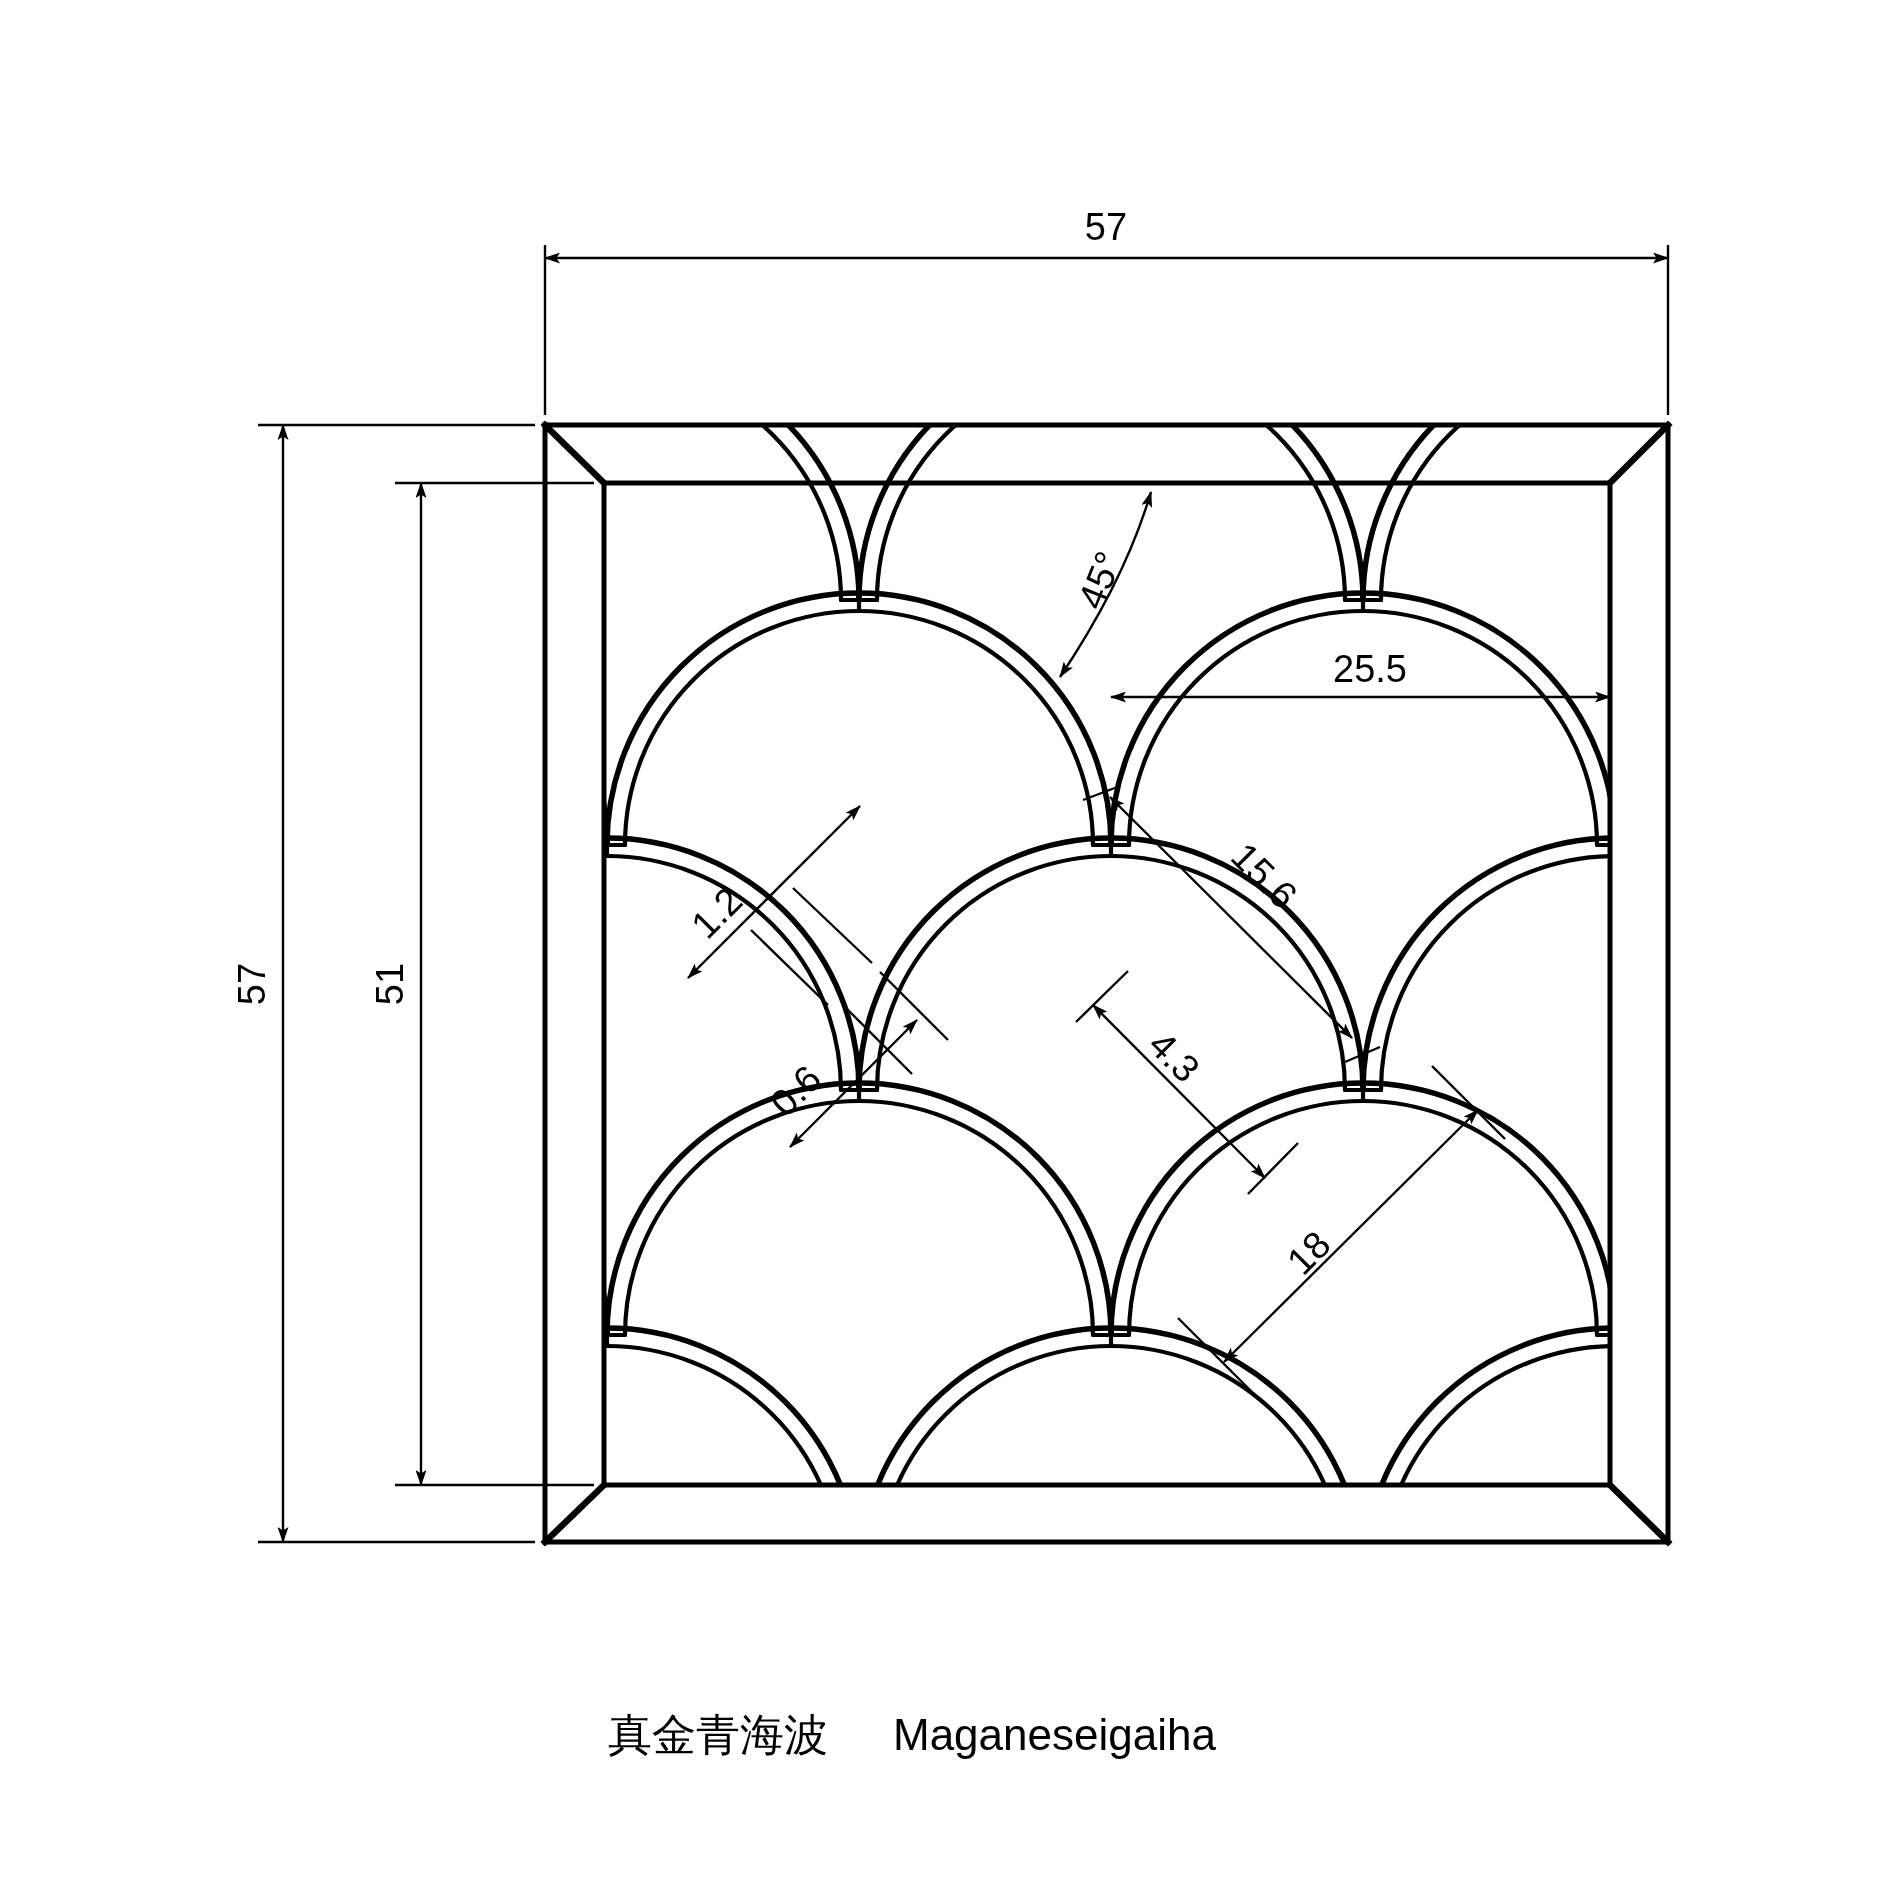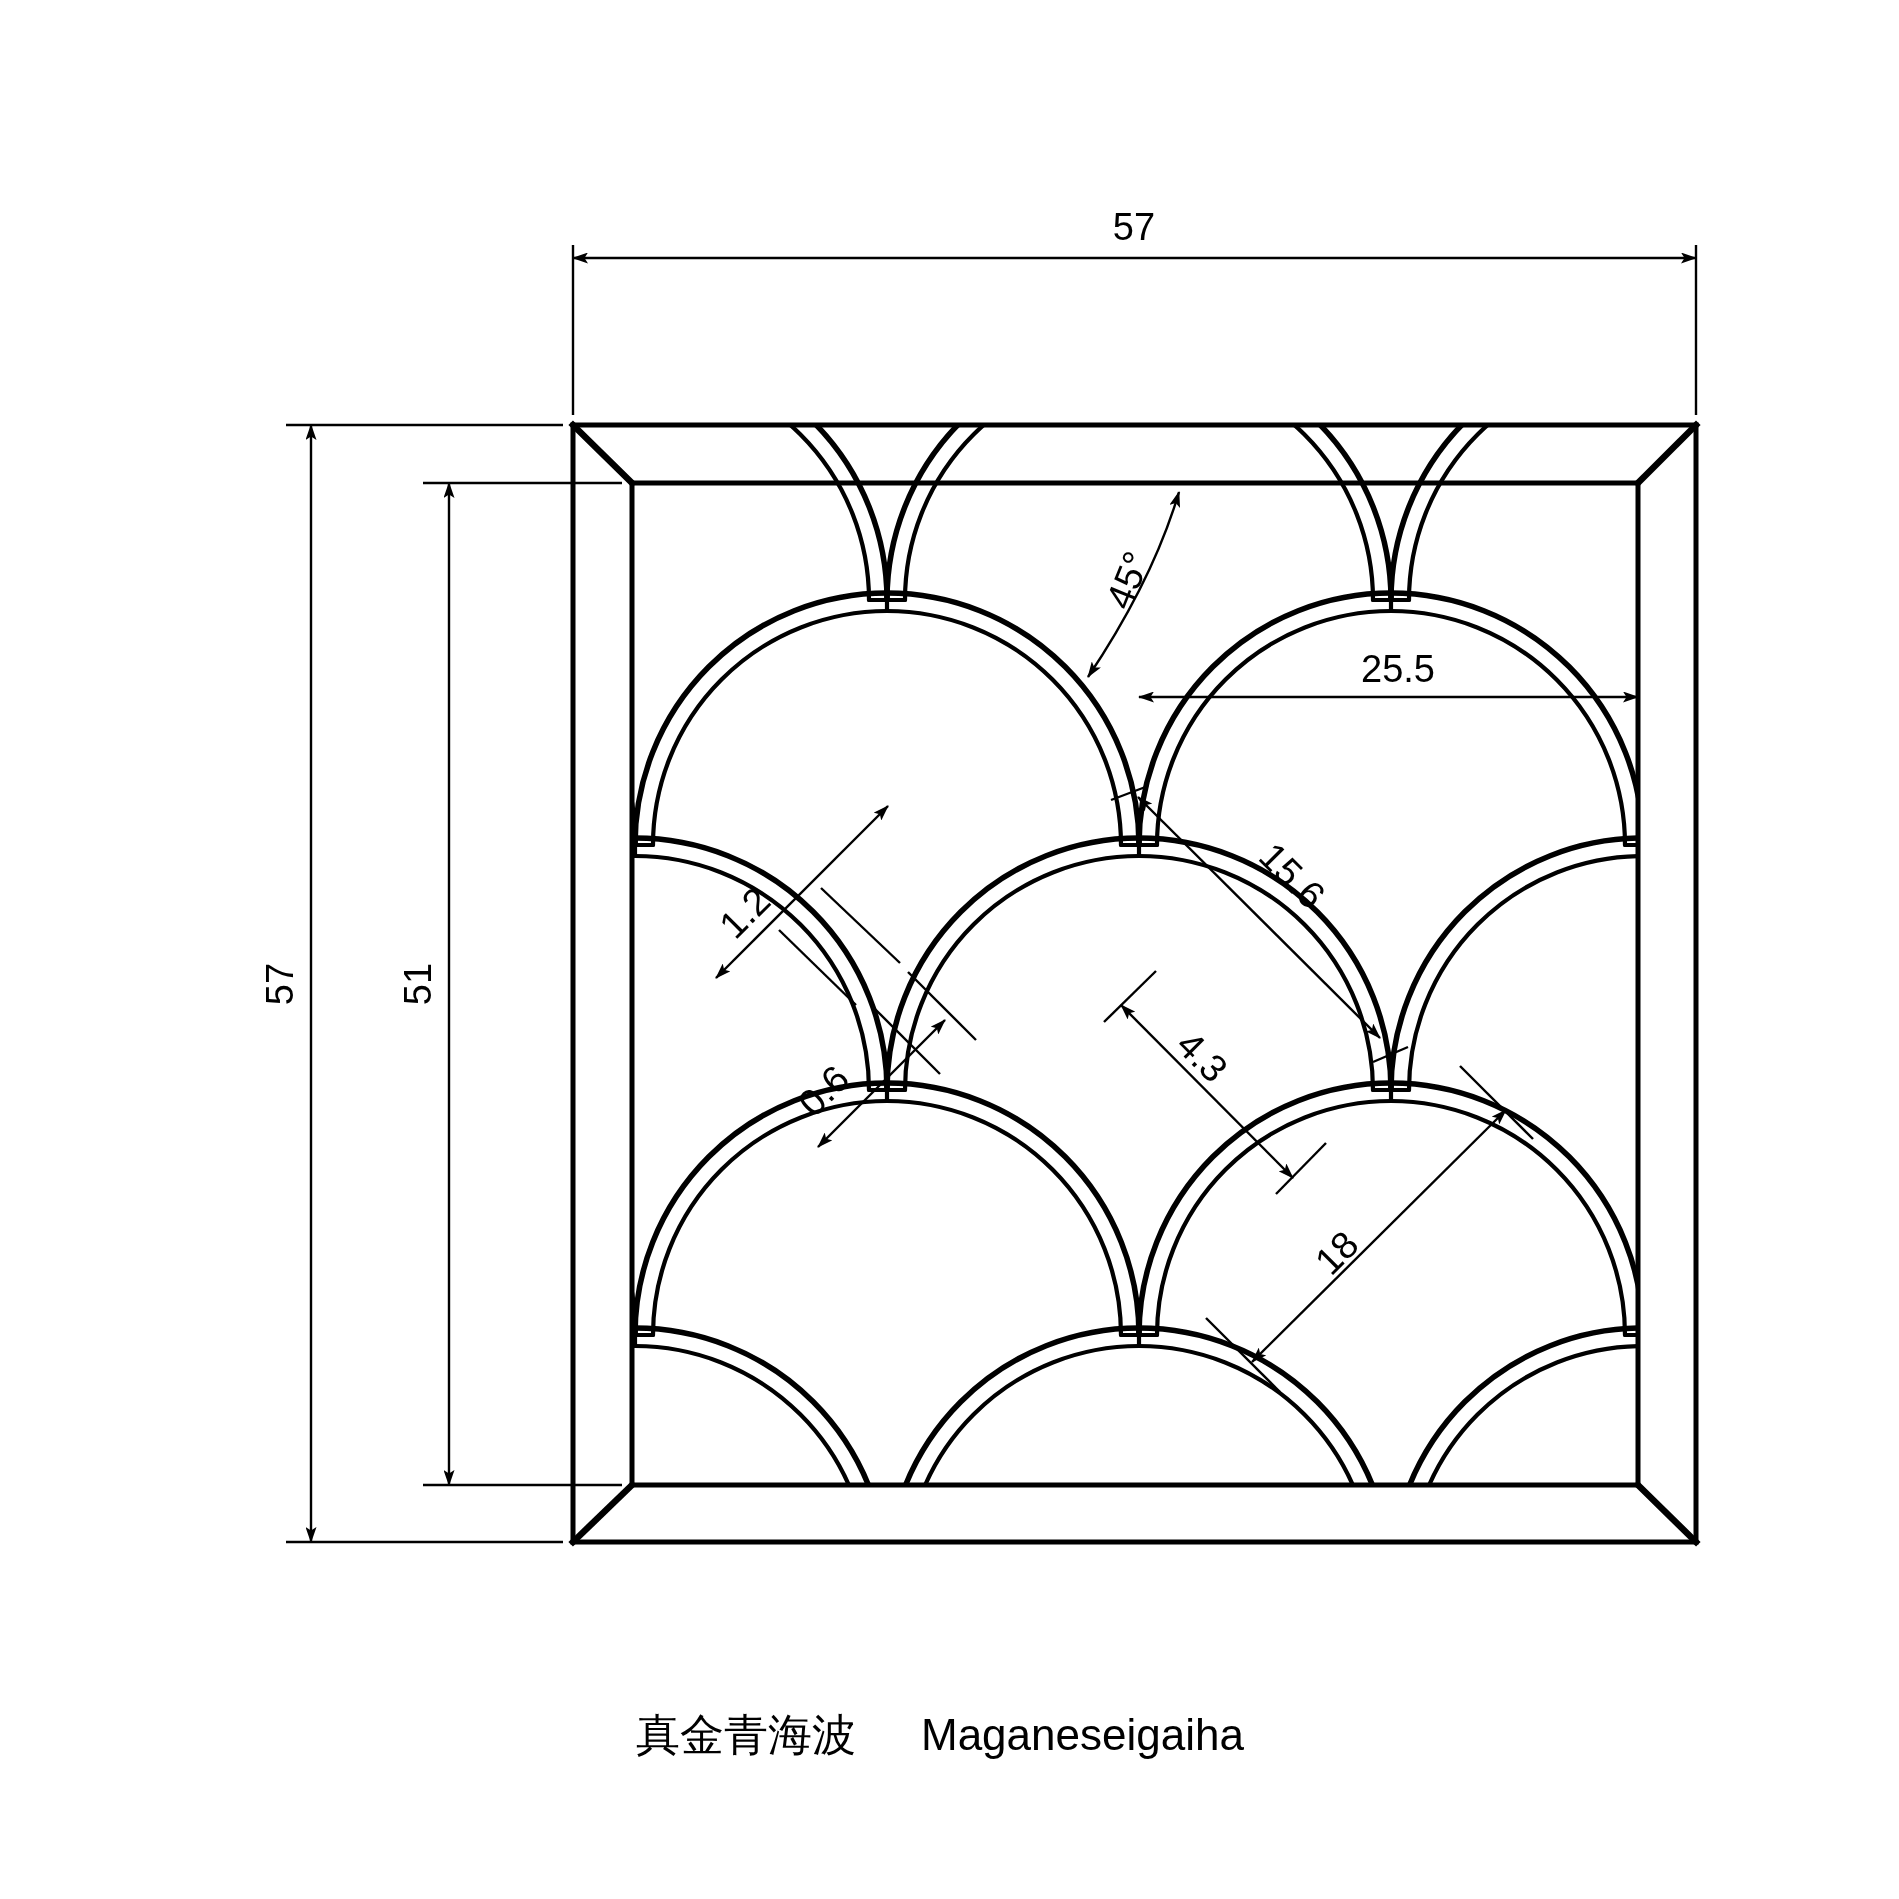--- a/index.html
+++ b/index.html
@@ -11,21 +11,20 @@
     width: 1899px;
     height: 1899px;
     font-family: "Liberation Sans", sans-serif;
     overflow: hidden;
   }
   #drawing-root {
     position: relative;
     width: 1575px;
     height: 1899px;
     background: #ffffff;
-    margin-left: 28px;
   }
   svg#tech-drawing {
     display: block;
     width: 1899px;
     height: 1899px;
   }
   .obj-line {
     fill: none;
     stroke: #000000;
     stroke-width: 5.5;

